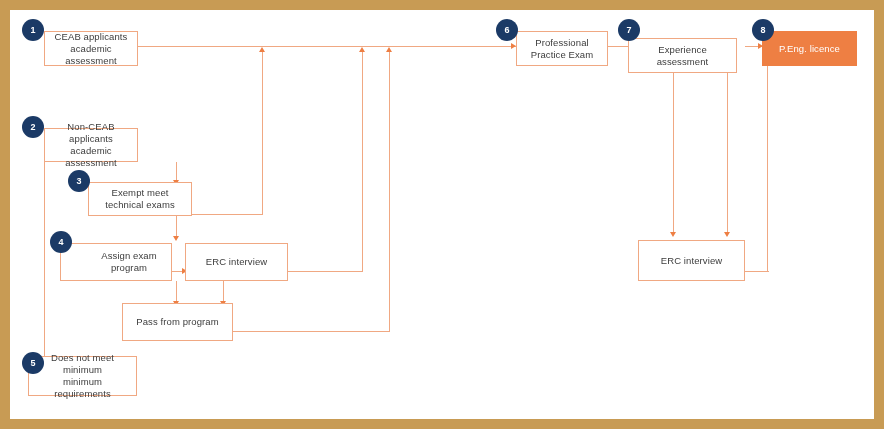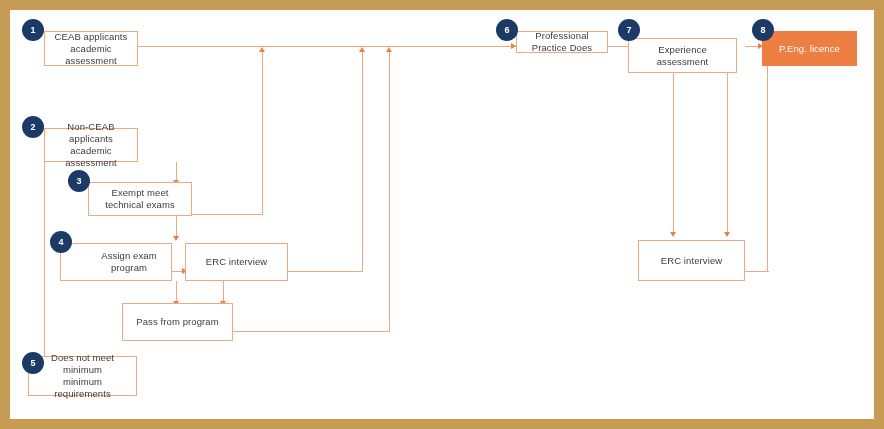--- a/index.html
+++ b/index.html
@@ -165,24 +165,24 @@
   </div>
 
   <div class="node" style="left:18px;top:346px;width:109px;height:40px;">
     <span>
       <span>Does not meet minimum</span>
       <span>minimum requirements</span>
     </span>
   </div>
   <div class="badge" style="left:12px;top:342px;">5</div>
 
-  <div class="node" style="left:506px;top:21px;width:92px;height:22px;">
+  <div class="node" style="left:506px;top:21px;width:92px;height:35px;">
     <span>
       <span>Professional</span>
-      <span>Practice Does</span>
+      <span>Practice Exam</span>
     </span>
   </div>
   <div class="badge" style="left:486px;top:9px;">6</div>
 
   <div class="node" style="left:618px;top:28px;width:109px;height:35px;justify-content:flex-end;">
     <span>
       <span>Experience assessment</span>
     </span>
   </div>
   <div class="badge" style="left:608px;top:9px;">7</div>

